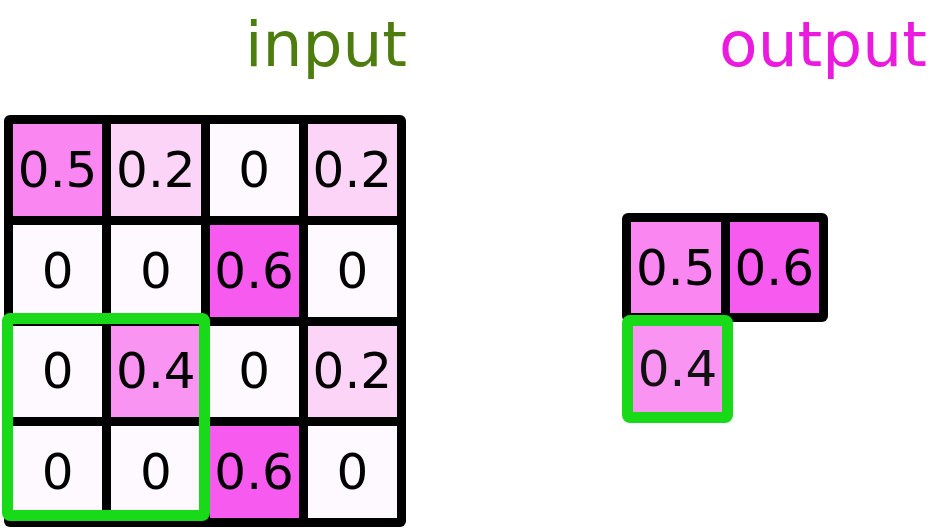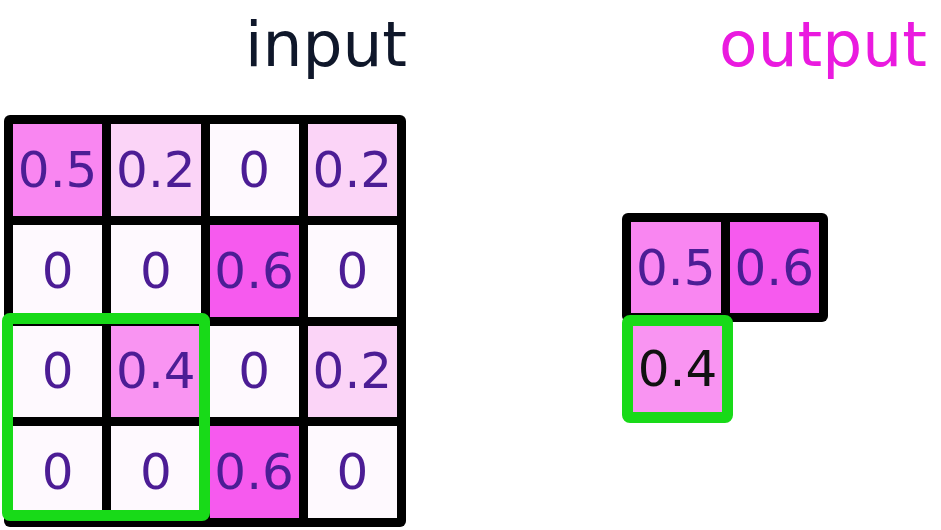--- a/index.html
+++ b/index.html
@@ -40,21 +40,21 @@
     left: 622px; top: 213px;
     width: 206px; height: 109px;
     grid-template-columns: repeat(2, 1fr);
     grid-template-rows: 1fr;
   }
   .cell {
     display: flex;
     align-items: center;
     justify-content: center;
     font-size: 50px;
-    color: #4c1d95;
+    color: #000000;
     background: #ffffff;
   }
   .highlight-rect {
     position: absolute;
     left: 2px; top: 313px;
     width: 208px; height: 208px;
     box-sizing: border-box;
     border: 11px solid #18DA18;
     border-radius: 8px;
     background: transparent;
@@ -70,21 +70,21 @@
     display: flex;
     align-items: center;
     justify-content: center;
     font-size: 50px;
     color: #111111;
   }
 </style>
 </head>
 <body>
 
-<div id="input-title" class="title" style="color: #0f172a;">input</div>
+<div id="input-title" class="title" style="color: #4d7c0f;">input</div>
 
 <div id="output-title" class="title" style="color: rgb(234, 26, 223);">output</div>
 
 <div id="input-grid" class="grid">
   <div class="cell" style="background-color: rgb(249, 134, 241);">0.5</div>
   <div class="cell" style="background-color: rgb(251, 212, 247);">0.2</div>
   <div class="cell" style="background-color: rgb(254, 249, 254);">0</div>
   <div class="cell" style="background-color: rgb(251, 212, 247);">0.2</div>
   <div class="cell" style="background-color: rgb(254, 249, 254);">0</div>
   <div class="cell" style="background-color: rgb(254, 249, 254);">0</div>

